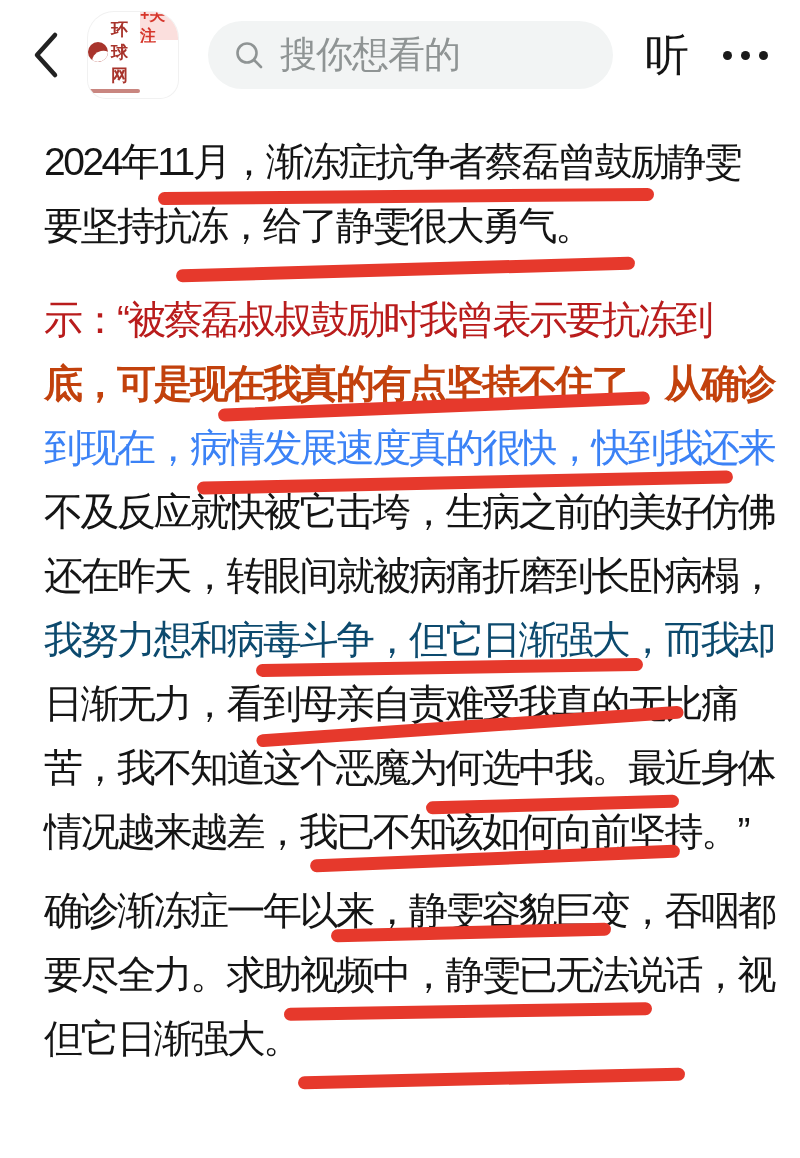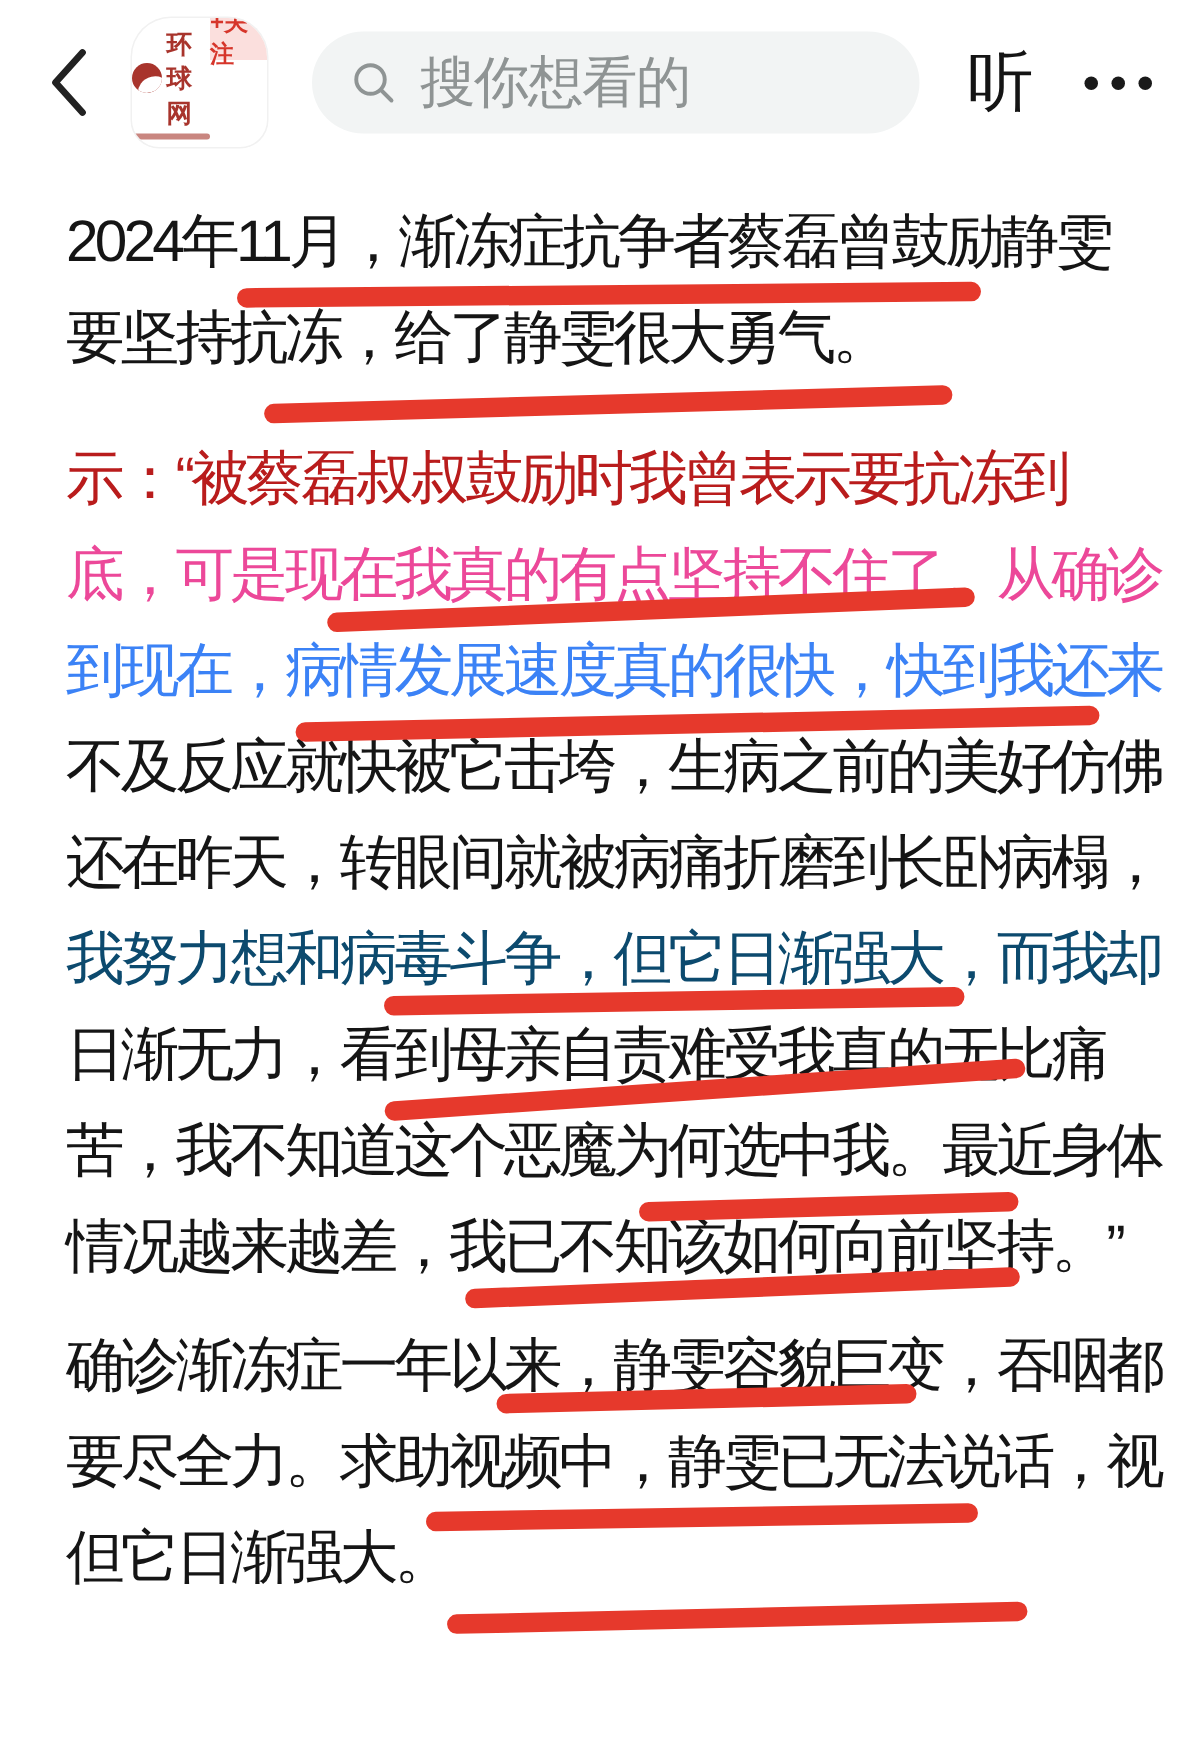--- a/index.html
+++ b/index.html
@@ -89,21 +89,21 @@
 </div>
 
 <div class="article">
   <div id="paragraphs">
       <div class="para">
         <div class="line" style="color: rgb(21, 21, 21);">2024年11月，渐冻症抗争者蔡磊曾鼓励静雯</div>
         <div class="line" style="color: rgb(21, 21, 21);">要坚持抗冻，给了静雯很大勇气。</div>
       </div>
       <div class="para">
         <div class="line" style="color: #b91c1c;">示：“被蔡磊叔叔鼓励时我曾表示要抗冻到</div>
-        <div class="line" style="color: #ec4899;">底，可是现在我真的有点坚持不住了。从确诊</div>
+        <div class="line" style="color: #c2410c; font-weight: bold;">底，可是现在我真的有点坚持不住了。从确诊</div>
         <div class="line" style="color: #3b82f6;">到现在，病情发展速度真的很快，快到我还来</div>
         <div class="line" style="color: rgb(21, 21, 21);">不及反应就快被它击垮，生病之前的美好仿佛</div>
         <div class="line" style="color: rgb(21, 21, 21);">还在昨天，转眼间就被病痛折磨到长卧病榻，</div>
         <div class="line" style="color: #0c4a6e;">我努力想和病毒斗争，但它日渐强大，而我却</div>
         <div class="line" style="color: rgb(21, 21, 21);">日渐无力，看到母亲自责难受我真的无比痛</div>
         <div class="line" style="color: rgb(21, 21, 21);">苦，我不知道这个恶魔为何选中我。最近身体</div>
         <div class="line" style="color: rgb(21, 21, 21);">情况越来越差，我已不知该如何向前坚持。”</div>
       </div>
       <div class="para">
         <div class="line" style="color: rgb(21, 21, 21);">确诊渐冻症一年以来，静雯容貌巨变，吞咽都</div>

